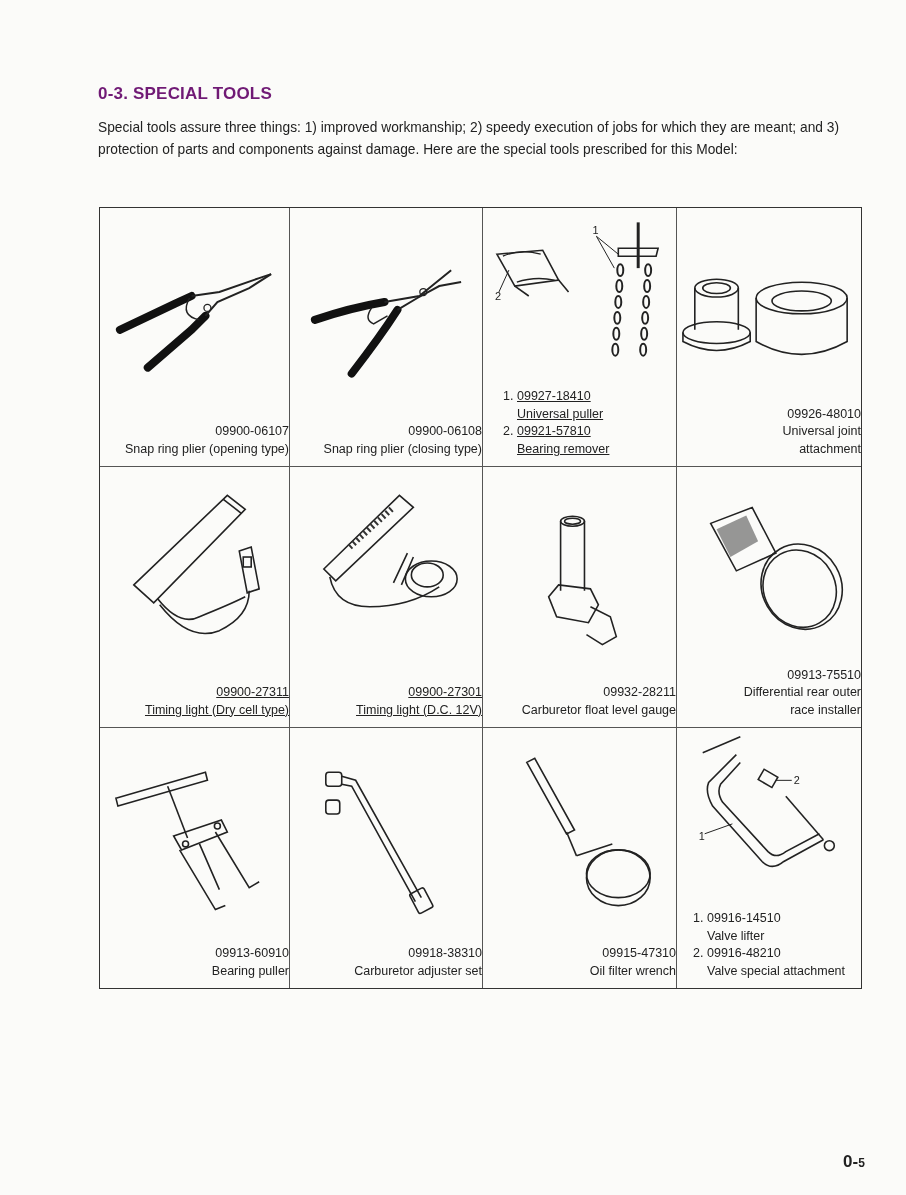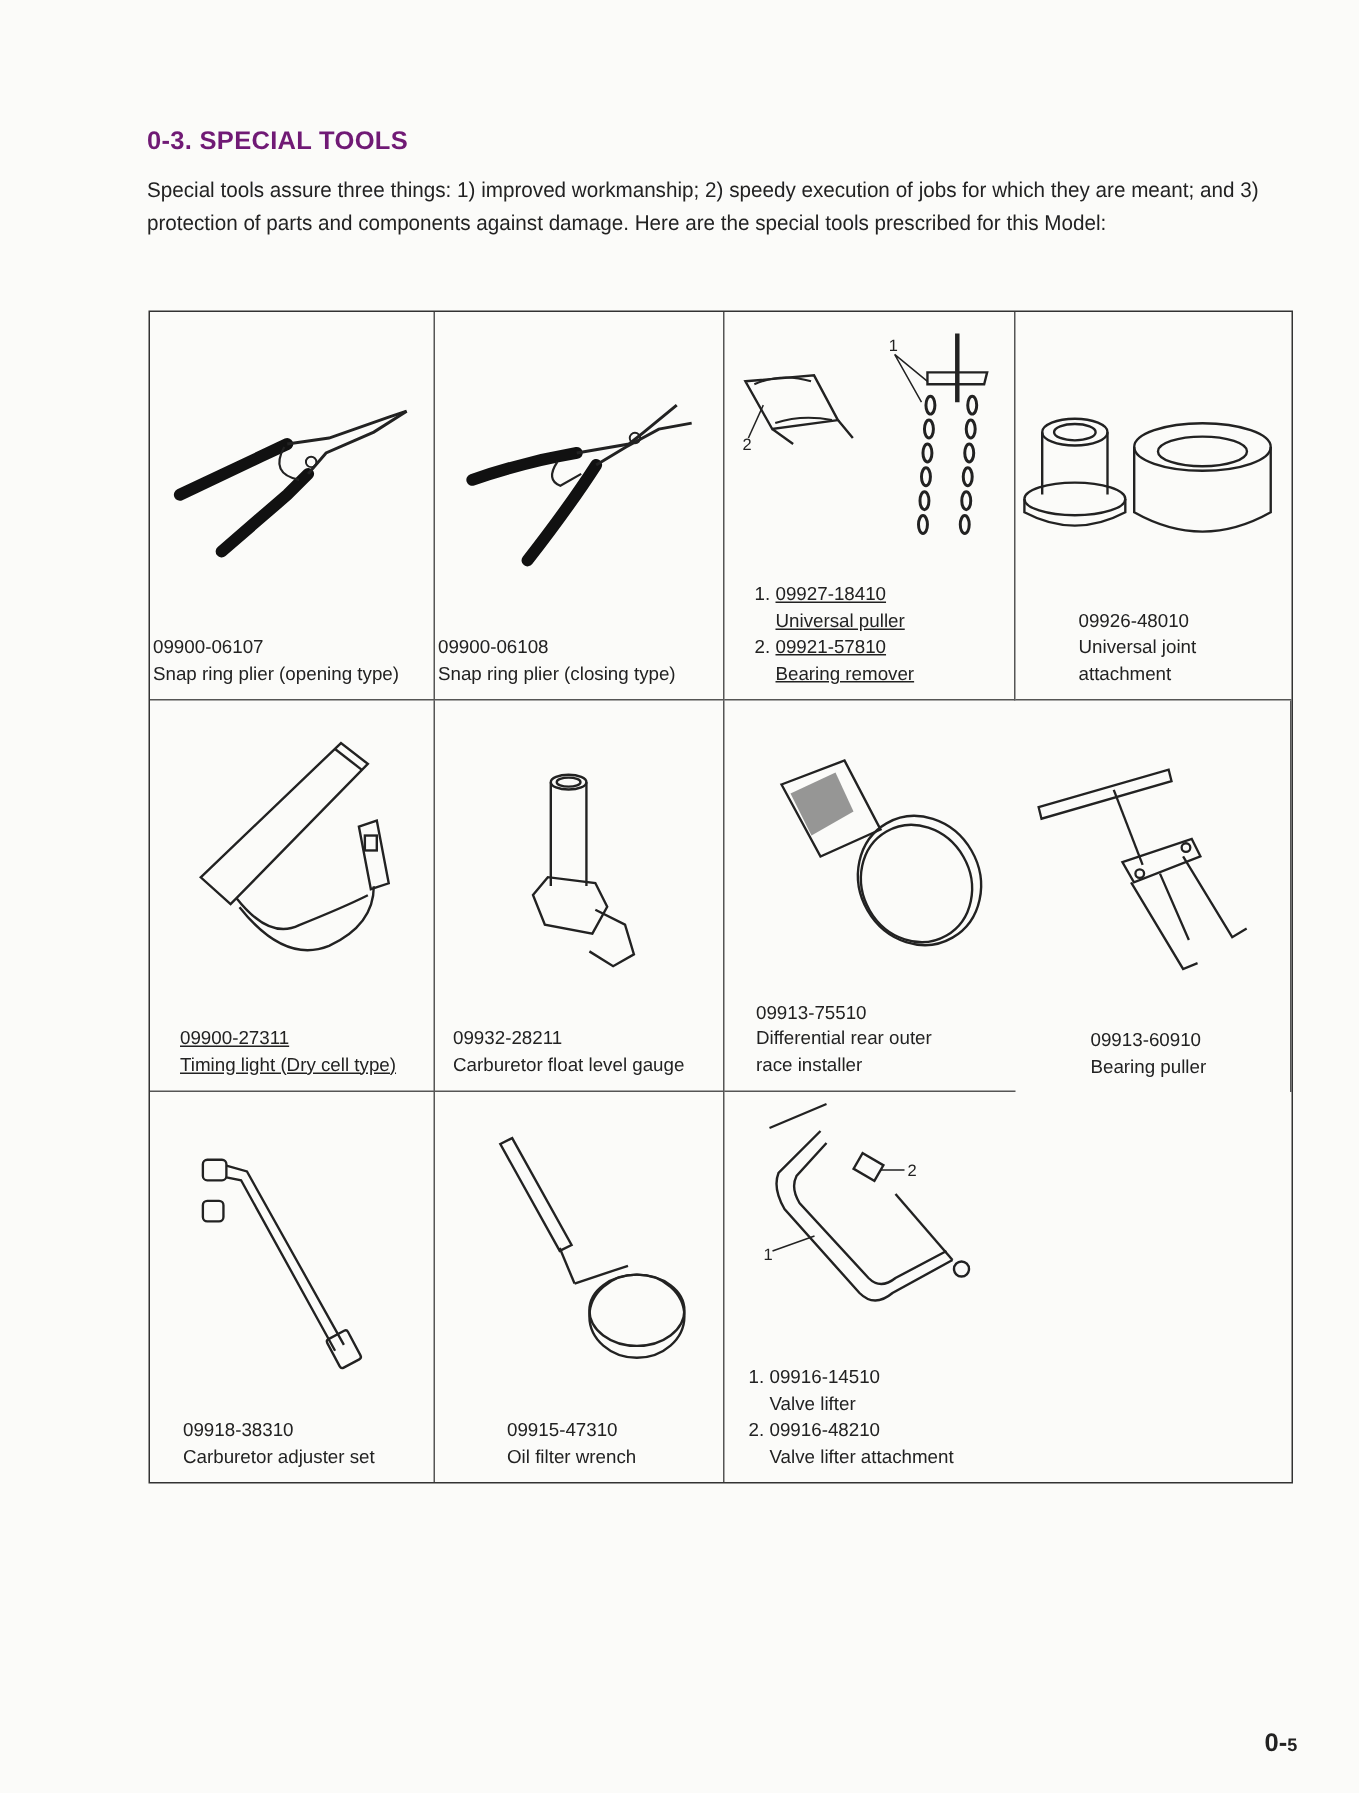--- a/index.html
+++ b/index.html
@@ -29,21 +29,21 @@
     border-right: 1px solid #555; border-bottom: 1px solid #555;
   }
   .cell.last-col { border-right: none; }
   .cell.last-row { border-bottom: none; }
   .illus { position: absolute; left: 0; top: 0; width: 100%; }
   .illus svg { display: block; width: 100%; height: 100%; }
   .caption {
     position: absolute; left: 0; right: 0; bottom: 8px;
     font-size: 12.5px; line-height: 17.5px; color: #222;
   }
-  .caption .pn, .caption .nm { display: block; white-space: nowrap; }
+  .caption .pn, .caption .nm { display: block; white-space: nowrap; text-align: right; }
   .caption.left { padding-left: 2px; margin-top: 20px; }
   .caption.indent { padding-left: 20px; text-decoration: underline; }
   .caption.center-ish { padding-left: 42px; }
   .caption.multi .item { display: block; }
   .caption.multi .num { display: inline-block; width: 14px; }
   .caption.multi .sub { display: block; padding-left: 14px; white-space: nowrap; }
   .callout { font-size: 11px; fill: #222; font-family: "Liberation Sans", sans-serif; }
   .page-number {
     position: absolute; left: 843px; top: 1152px;
     font-size: 17px; font-weight: bold; color: #222;
@@ -173,20 +173,38 @@
           <rect x="144" y="90" width="8" height="10"></rect>
         </g>
       </svg>
     </div>
     <div class="caption indent">
       <span class="pn">09900-27311</span>
       <span class="nm">Timing light (Dry cell type)</span>
     </div>
   </div>
 
+  <div class="cell">
+    <div class="illus" style="height:190px">
+      <svg viewBox="0 0 193 190">
+        <g stroke="#222" stroke-width="1.6" fill="none">
+          <path d="M34 102 L110 28 L124 40 L46 114 Z"></path>
+          <path d="M40 110 Q46 140 80 140 Q120 140 150 120"></path>
+          <ellipse cx="142" cy="112" rx="26" ry="18"></ellipse>
+          <ellipse cx="138" cy="108" rx="16" ry="12"></ellipse>
+          <path d="M118 86 L104 116 M124 90 L112 118"></path>
+        </g>
+        <path d="M60 80 L104 40" stroke="#333" stroke-width="6" stroke-dasharray="2 3" fill="none"></path>
+      </svg>
+    </div>
+    <div class="caption indent">
+      <span class="pn">09900-27301</span>
+      <span class="nm">Timing light (D.C. 12V)</span>
+    </div>
+  </div>
 
   <div class="cell">
     <div class="illus" style="height:190px">
       <svg viewBox="0 0 194 190">
         <g stroke="#222" stroke-width="1.6" fill="none">
           <ellipse cx="90" cy="54" rx="12" ry="5"></ellipse>
           <ellipse cx="90" cy="54" rx="8" ry="3"></ellipse>
           <path d="M78 54 L78 124 M102 54 L102 124"></path>
           <path d="M66 130 L76 118 L108 122 L116 138 L106 156 L74 150 Z"></path>
           <path d="M108 140 L128 150 L134 170 L120 178 L104 168"></path>
@@ -288,21 +306,21 @@
         <path d="M28 106 L56 96" stroke="#222" stroke-width="1"></path>
       </svg>
     </div>
     <div class="caption multi" style="padding-left:16px">
       <span class="item">
         <span class="num">1.</span><span>09916-14510</span>
         <span class="sub">Valve lifter</span>
       </span>
       <span class="item">
         <span class="num">2.</span><span>09916-48210</span>
-        <span class="sub">Valve lifter attachment</span>
+        <span class="sub">Valve special attachment</span>
       </span>
     </div>
   </div>
 
 </div>
 
 <div class="page-number">
   <span>0-</span><span class="small">5</span>
 </div>
 

